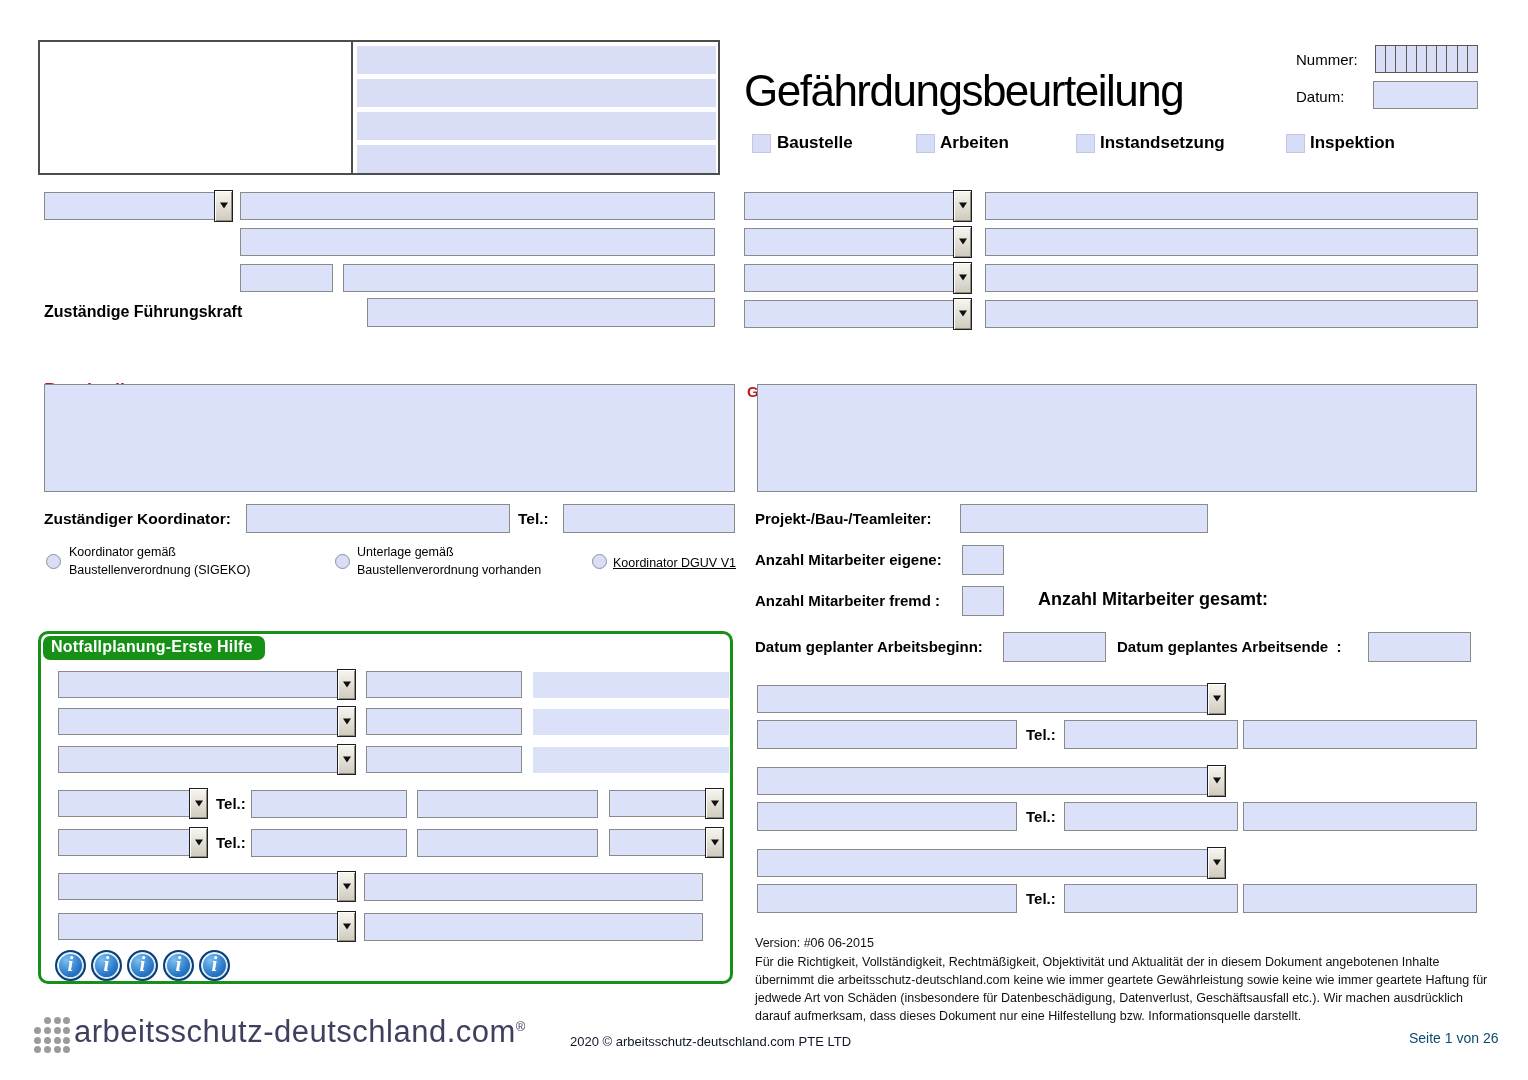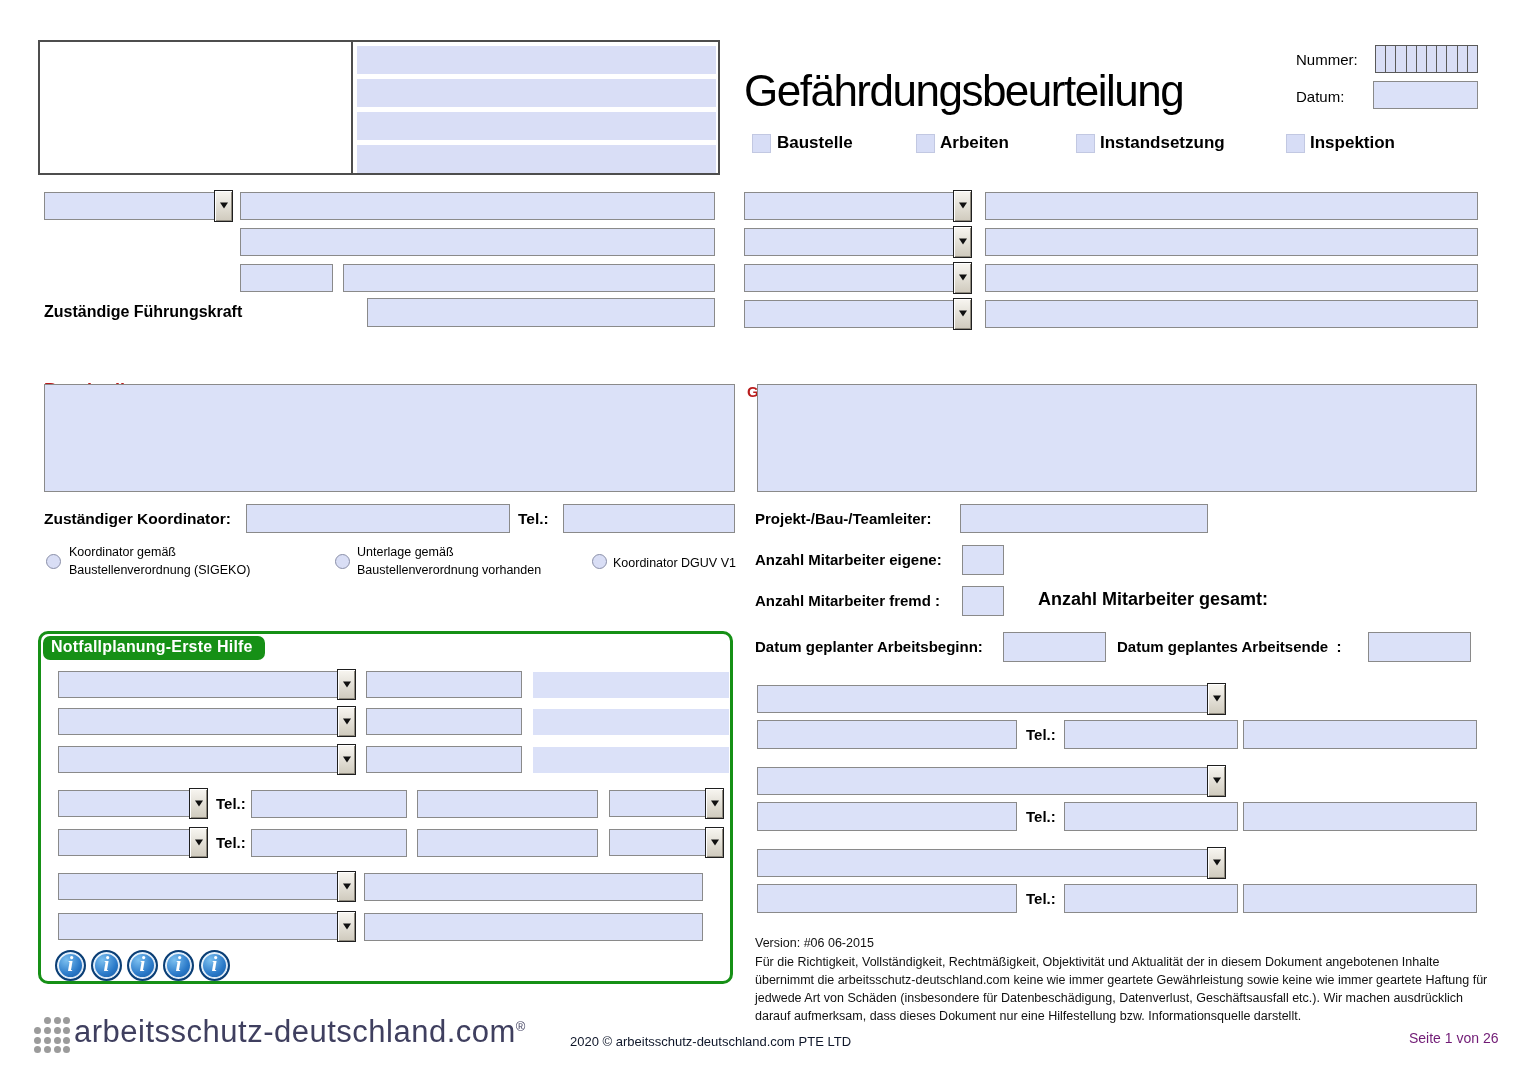--- a/index.html
+++ b/index.html
@@ -80,21 +80,21 @@
   .disclaimer { position:absolute; left:755px; top:953px; width:737px; font-size:12.5px; line-height:1.45; color:#111; }
 
   
   .brand { position:absolute; left:74px; top:1014px; font-size:31px; color:#3f3f5f; letter-spacing:0.5px; }
   .brand sup { font-size:13px; vertical-align:super; }
   .logo-dots { position:absolute; left:34px; top:1017px; width:37px; height:37px;
     display:grid; grid-template-columns:repeat(4,1fr); grid-template-rows:repeat(4,1fr); gap:2px; }
   .logo-dots i { width:7px; height:7px; border-radius:50%; background:#9b9b9b; }
   .logo-dots i.hidden { background:transparent; }
   .copyright { position:absolute; left:570px; top:1034px; font-size:13px; color:#0f172a; }
-  .page-num { position:absolute; left:1409px; top:1030px; font-size:14px; color:#701a75; }
+  .page-num { position:absolute; left:1409px; top:1030px; font-size:14px; color:#0c4a6e; }
 </style>
 </head>
 <body>
 
 <div class="page">
 
   <div class="topbox">
     <div class="abs" style="left:0;top:0;width:311px;height:100%;background:#fff;"></div>
     <div class="topbox-divider"></div>
     <input class="topfield" style="top: 4px;">
@@ -170,21 +170,21 @@
   <div class="radio-label" style="left:69px;top:543px;">
     <div>Koordinator gemäß</div>
       <div>Baustellenverordnung (SIGEKO)</div>
   </div>
   <span class="radio" style="left:335px;top:554px;"></span>
   <div class="radio-label" style="left:357px;top:543px;">
     <div>Unterlage gemäß</div>
       <div>Baustellenverordnung vorhanden</div>
   </div>
   <span class="radio" style="left:592px;top:554px;"></span>
-  <div class="radio-label" style="left:613px;top:554px;">Koordinator DGUV V1</div>
+  <div class="radio-label" style="left:613px;top:554px;text-decoration:underline;">Koordinator DGUV V1</div>
 
   <div class="blabel" style="left:755px;top:510px;">Projekt-/Bau-/Teamleiter:</div>
   <input class="field" style="left: 960px; top: 504px; width: 248px; height: 29px;">
   <div class="blabel" style="left:755px;top:551px;">Anzahl Mitarbeiter eigene:</div>
   <input class="field" style="left: 962px; top: 545px; width: 42px; height: 30px;">
   <div class="blabel" style="left:755px;top:592px;">Anzahl Mitarbeiter fremd :</div>
   <input class="field" style="left: 962px; top: 586px; width: 42px; height: 30px;">
   <div class="blabel" style="left:1026px;top:589px;font-size:18px;margin-left:12px;">Anzahl Mitarbeiter gesamt:</div>
   <div class="blabel" style="left:755px;top:638px;">Datum geplanter Arbeitsbeginn:</div>
   <input class="field" style="left: 1003px; top: 632px; width: 103px; height: 30px;">

